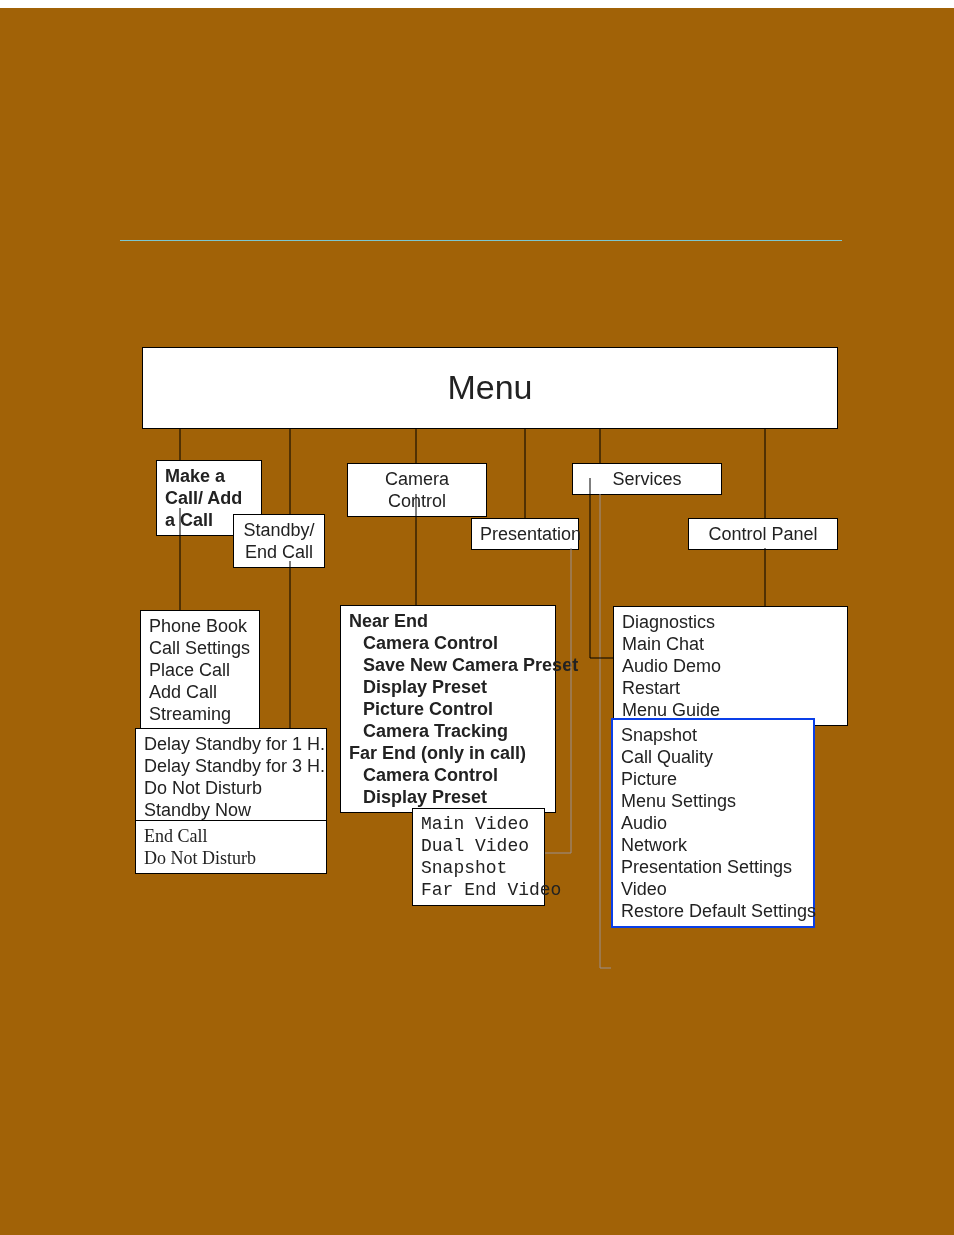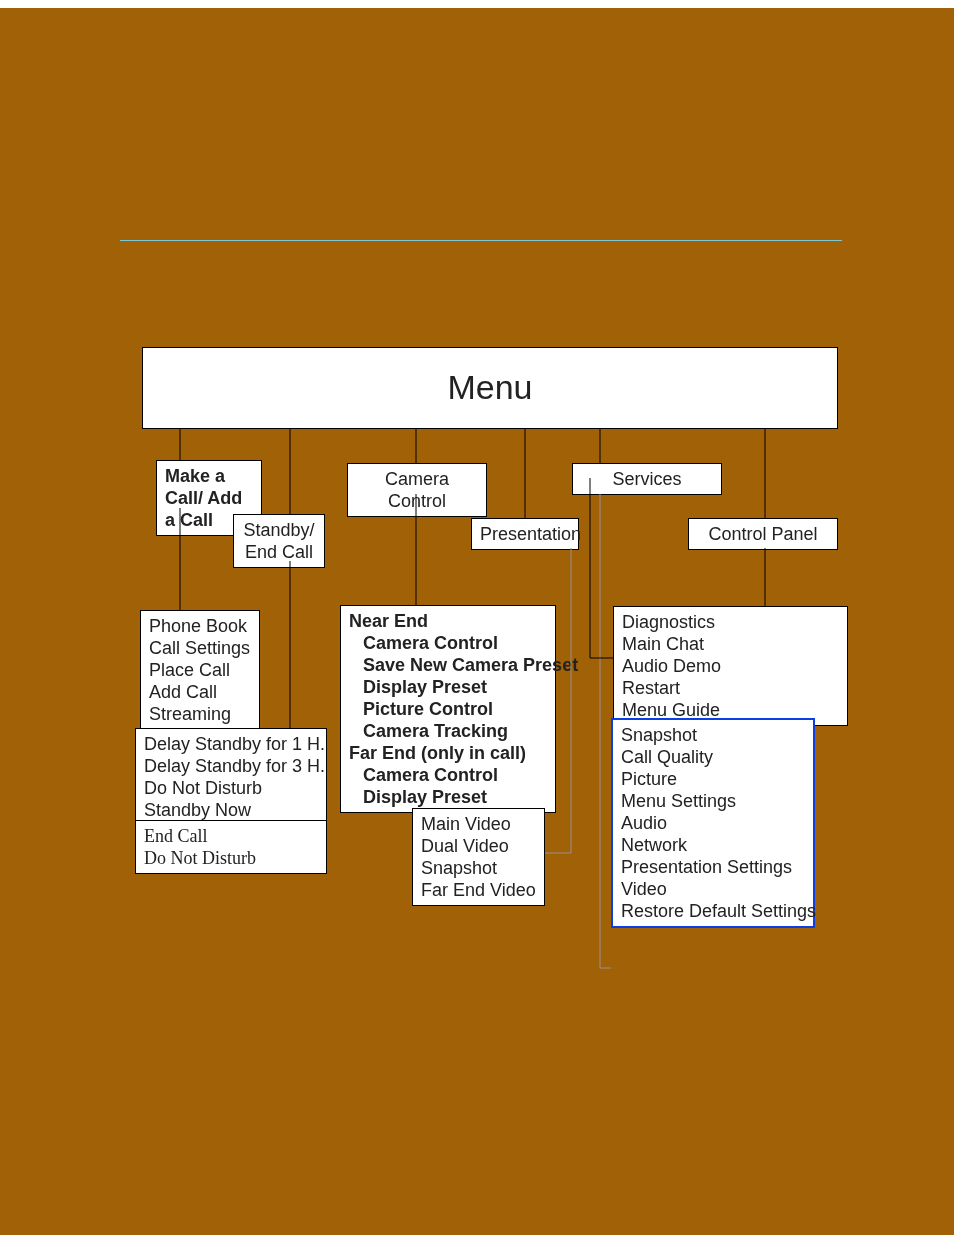--- a/index.html
+++ b/index.html
@@ -104,21 +104,21 @@
       <div class="line indent">Camera Control</div>
       <div class="line indent">Save New Camera Preset</div>
       <div class="line indent">Display Preset</div>
       <div class="line indent">Picture Control</div>
       <div class="line indent">Camera Tracking</div>
       <div class="line">Far End (only in call)</div>
       <div class="line indent">Camera Control</div>
       <div class="line indent">Display Preset</div>
     </div>
 
-  <div class="box" id="pr-child" style="left:412px; top:800px; width:133px;">
+  <div class="box" id="pr-child" style="left:412px; top:800px; width:133px;font-family:Liberation Mono, monospace;">
       <div class="line">Main Video</div>
       <div class="line">Dual Video</div>
       <div class="line">Snapshot</div>
       <div class="line">Far End Video</div>
     </div>
 
   <div class="box" id="cp-child-a" style="left:613px; top:598px; width:235px;">
       <div class="line">Diagnostics</div>
       <div class="line">Main Chat</div>
       <div class="line">Audio Demo</div>

